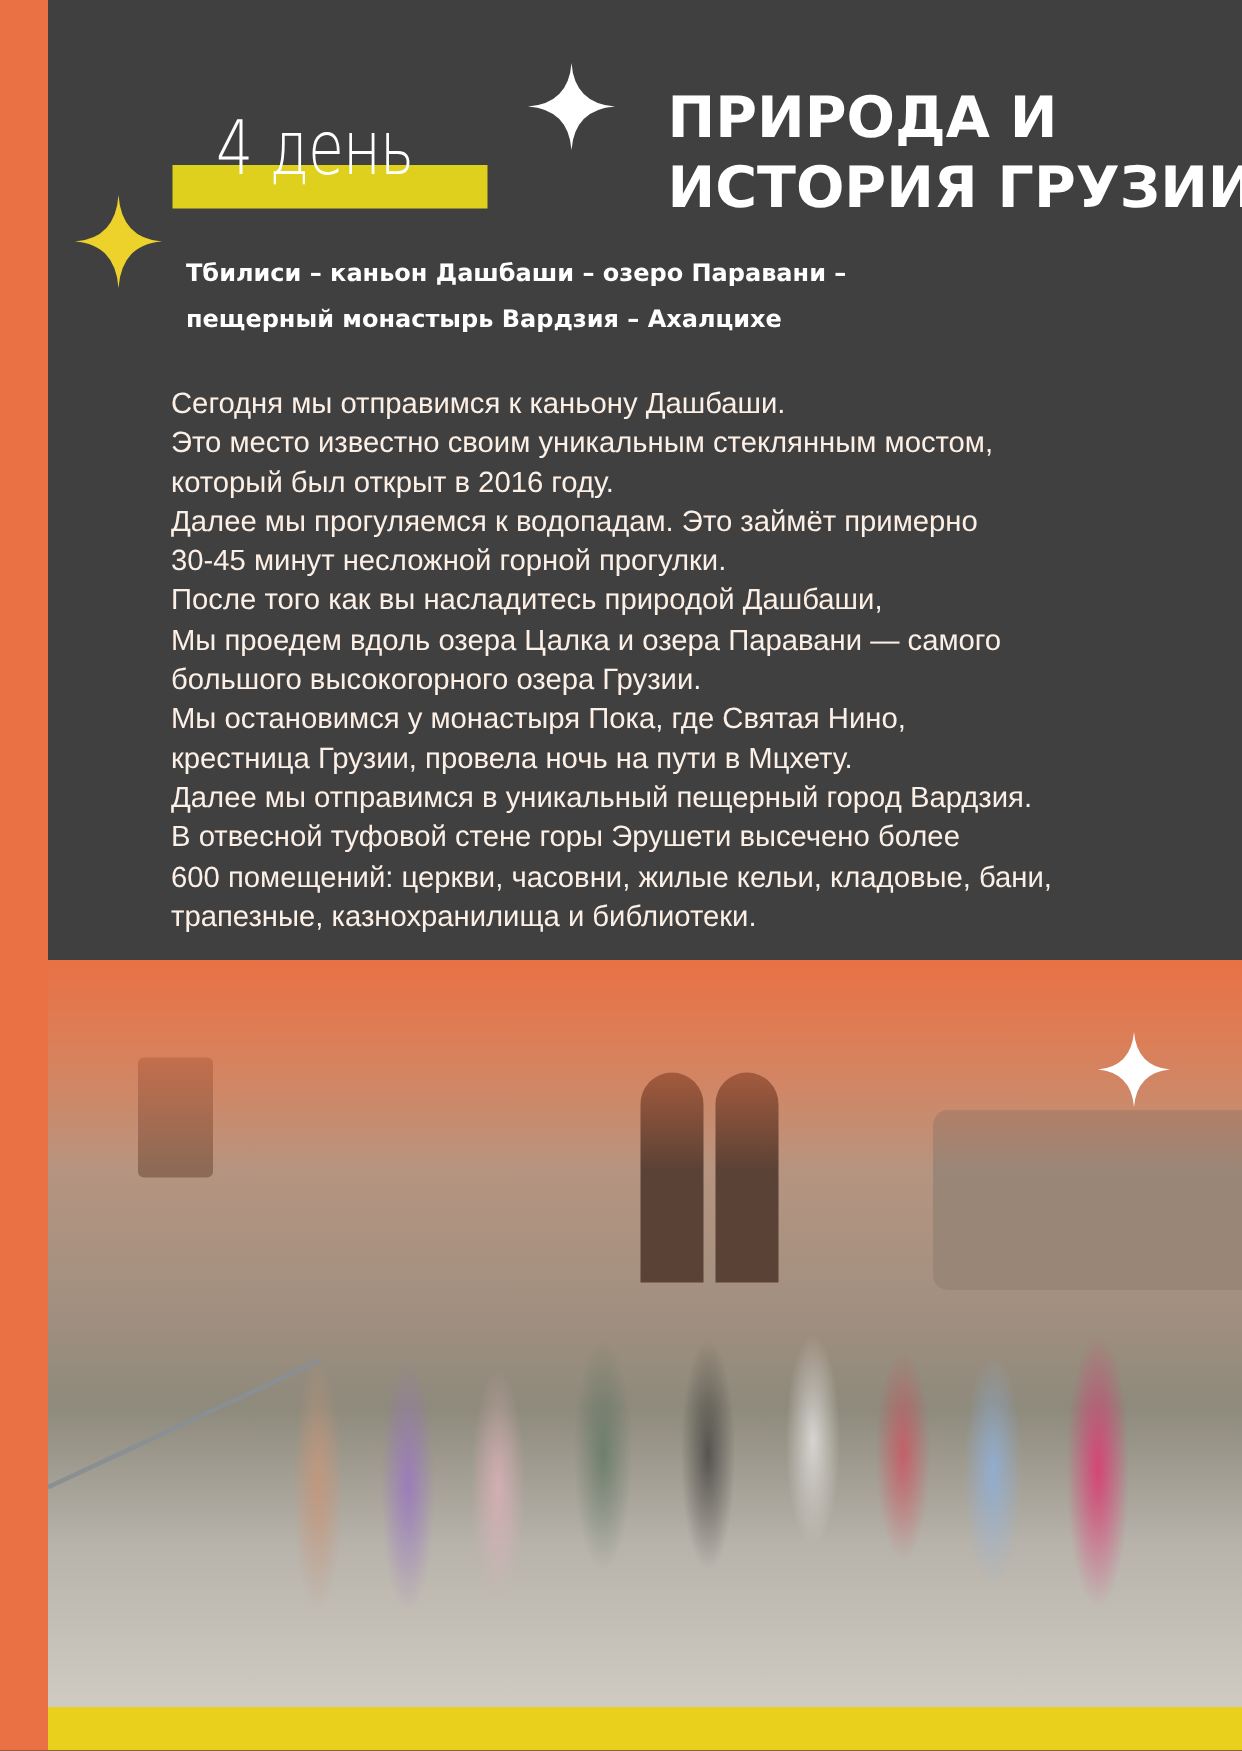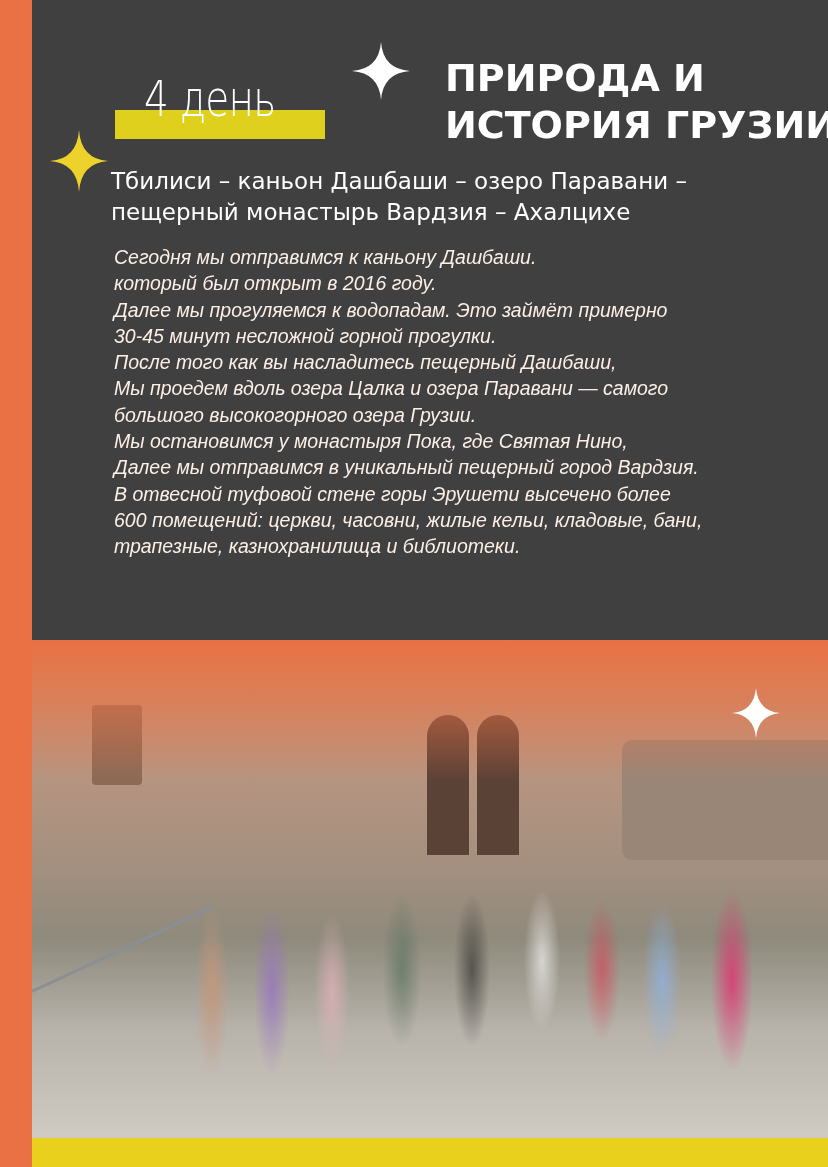--- a/index.html
+++ b/index.html
@@ -27,23 +27,23 @@
       radial-gradient(ellipse 28px 110px at 490px 160px, rgba(140,180,230,0.7), transparent 70%),
       radial-gradient(ellipse 30px 130px at 560px 160px, rgba(230,40,110,0.75), transparent 70%);
   }
   .rail { position:absolute; left:0; top:990px; width:200px; height:3px; background:#8a8f94; transform:rotate(-25deg); transform-origin:left; }
   .footer-bar { position:absolute; left:0; top:1138px; width:828px; height:29px; background:#e9d01c; }
 
   .day-bar { position:absolute; left:83px; top:110px; width:210px; height:29px; background:#dfd01e; }
   .day-label { position:absolute; left:112px; top:70px; font-family:"DejaVu Sans", sans-serif; font-weight:300; font-size:50px; color:#ffffff; letter-spacing:-1px; transform:scaleX(0.78); transform-origin:left; white-space:nowrap; }
   .title { position:absolute; left:413px; top:55px; font-family:"DejaVu Sans", sans-serif; font-weight:bold; font-size:38px; line-height:47px; color:#ffffff; white-space:nowrap; }
   .title span { display:block; }
-  .route { position:absolute; left:79px; top:166px; font-family:"DejaVu Sans", sans-serif; font-weight:normal; font-size:23px; line-height:31px; color:#ffffff; white-space:nowrap; }
+  .route { position:absolute; left:92px; top:166px; font-family:"DejaVu Sans", sans-serif; font-weight:bold; font-size:16px; line-height:31px; color:#ffffff; white-space:nowrap; }
   .route span { display:block; }
-  .desc { position:absolute; left:82px; top:244px; font-family:"Liberation Sans", sans-serif; font-style:italic; font-size:19.5px; line-height:26.3px; color:#fcefe6; white-space:nowrap; }
+  .desc { position:absolute; left:82px; top:256px; font-family:"Liberation Sans", sans-serif; font-size:19.5px; line-height:26.3px; color:#fcefe6; white-space:nowrap; }
   .desc span { display:block; }
 
   .sparkle { position:absolute; }
 </style>
 </head>
 <body>
 
 <div class="page">
 
   <div class="photo">
@@ -64,27 +64,29 @@
     <span>ИСТОРИЯ ГРУЗИИ</span>
   </div>
 
   <div class="route">
     <span>Тбилиси – каньон Дашбаши – озеро Паравани –</span>
     <span>пещерный монастырь Вардзия – Ахалцихе</span>
   </div>
 
   <div class="desc">
     <span>Сегодня мы отправимся к каньону Дашбаши.</span>
+    <span>Это место известно своим уникальным стеклянным мостом,</span>
     <span>который был открыт в 2016 году.</span>
     <span>Далее мы прогуляемся к водопадам. Это займёт примерно</span>
     <span>30-45 минут несложной горной прогулки.</span>
-    <span>После того как вы насладитесь пещерный Дашбаши,</span>
+    <span>После того как вы насладитесь природой Дашбаши,</span>
     <span>Мы проедем вдоль озера Цалка и озера Паравани — самого</span>
     <span>большого высокогорного озера Грузии.</span>
     <span>Мы остановимся у монастыря Пока, где Святая Нино,</span>
+    <span>крестница Грузии, провела ночь на пути в Мцхету.</span>
     <span>Далее мы отправимся в уникальный пещерный город Вардзия.</span>
     <span>В отвесной туфовой стене горы Эрушети высечено более</span>
     <span>600 помещений: церкви, часовни, жилые кельи, кладовые, бани,</span>
     <span>трапезные, казнохранилища и библиотеки.</span>
   </div>
 
   <svg class="sparkle" style="left:320px;top:42px;" width="58" height="58" viewBox="0 0 58 58">
     <path d="M29 0 Q31 27 58 29 Q31 31 29 58 Q27 31 0 29 Q27 27 29 0Z" fill="#ffffff"></path>
   </svg>
   <svg class="sparkle" style="left:18px;top:130px;" width="58" height="62" viewBox="0 0 58 62">

